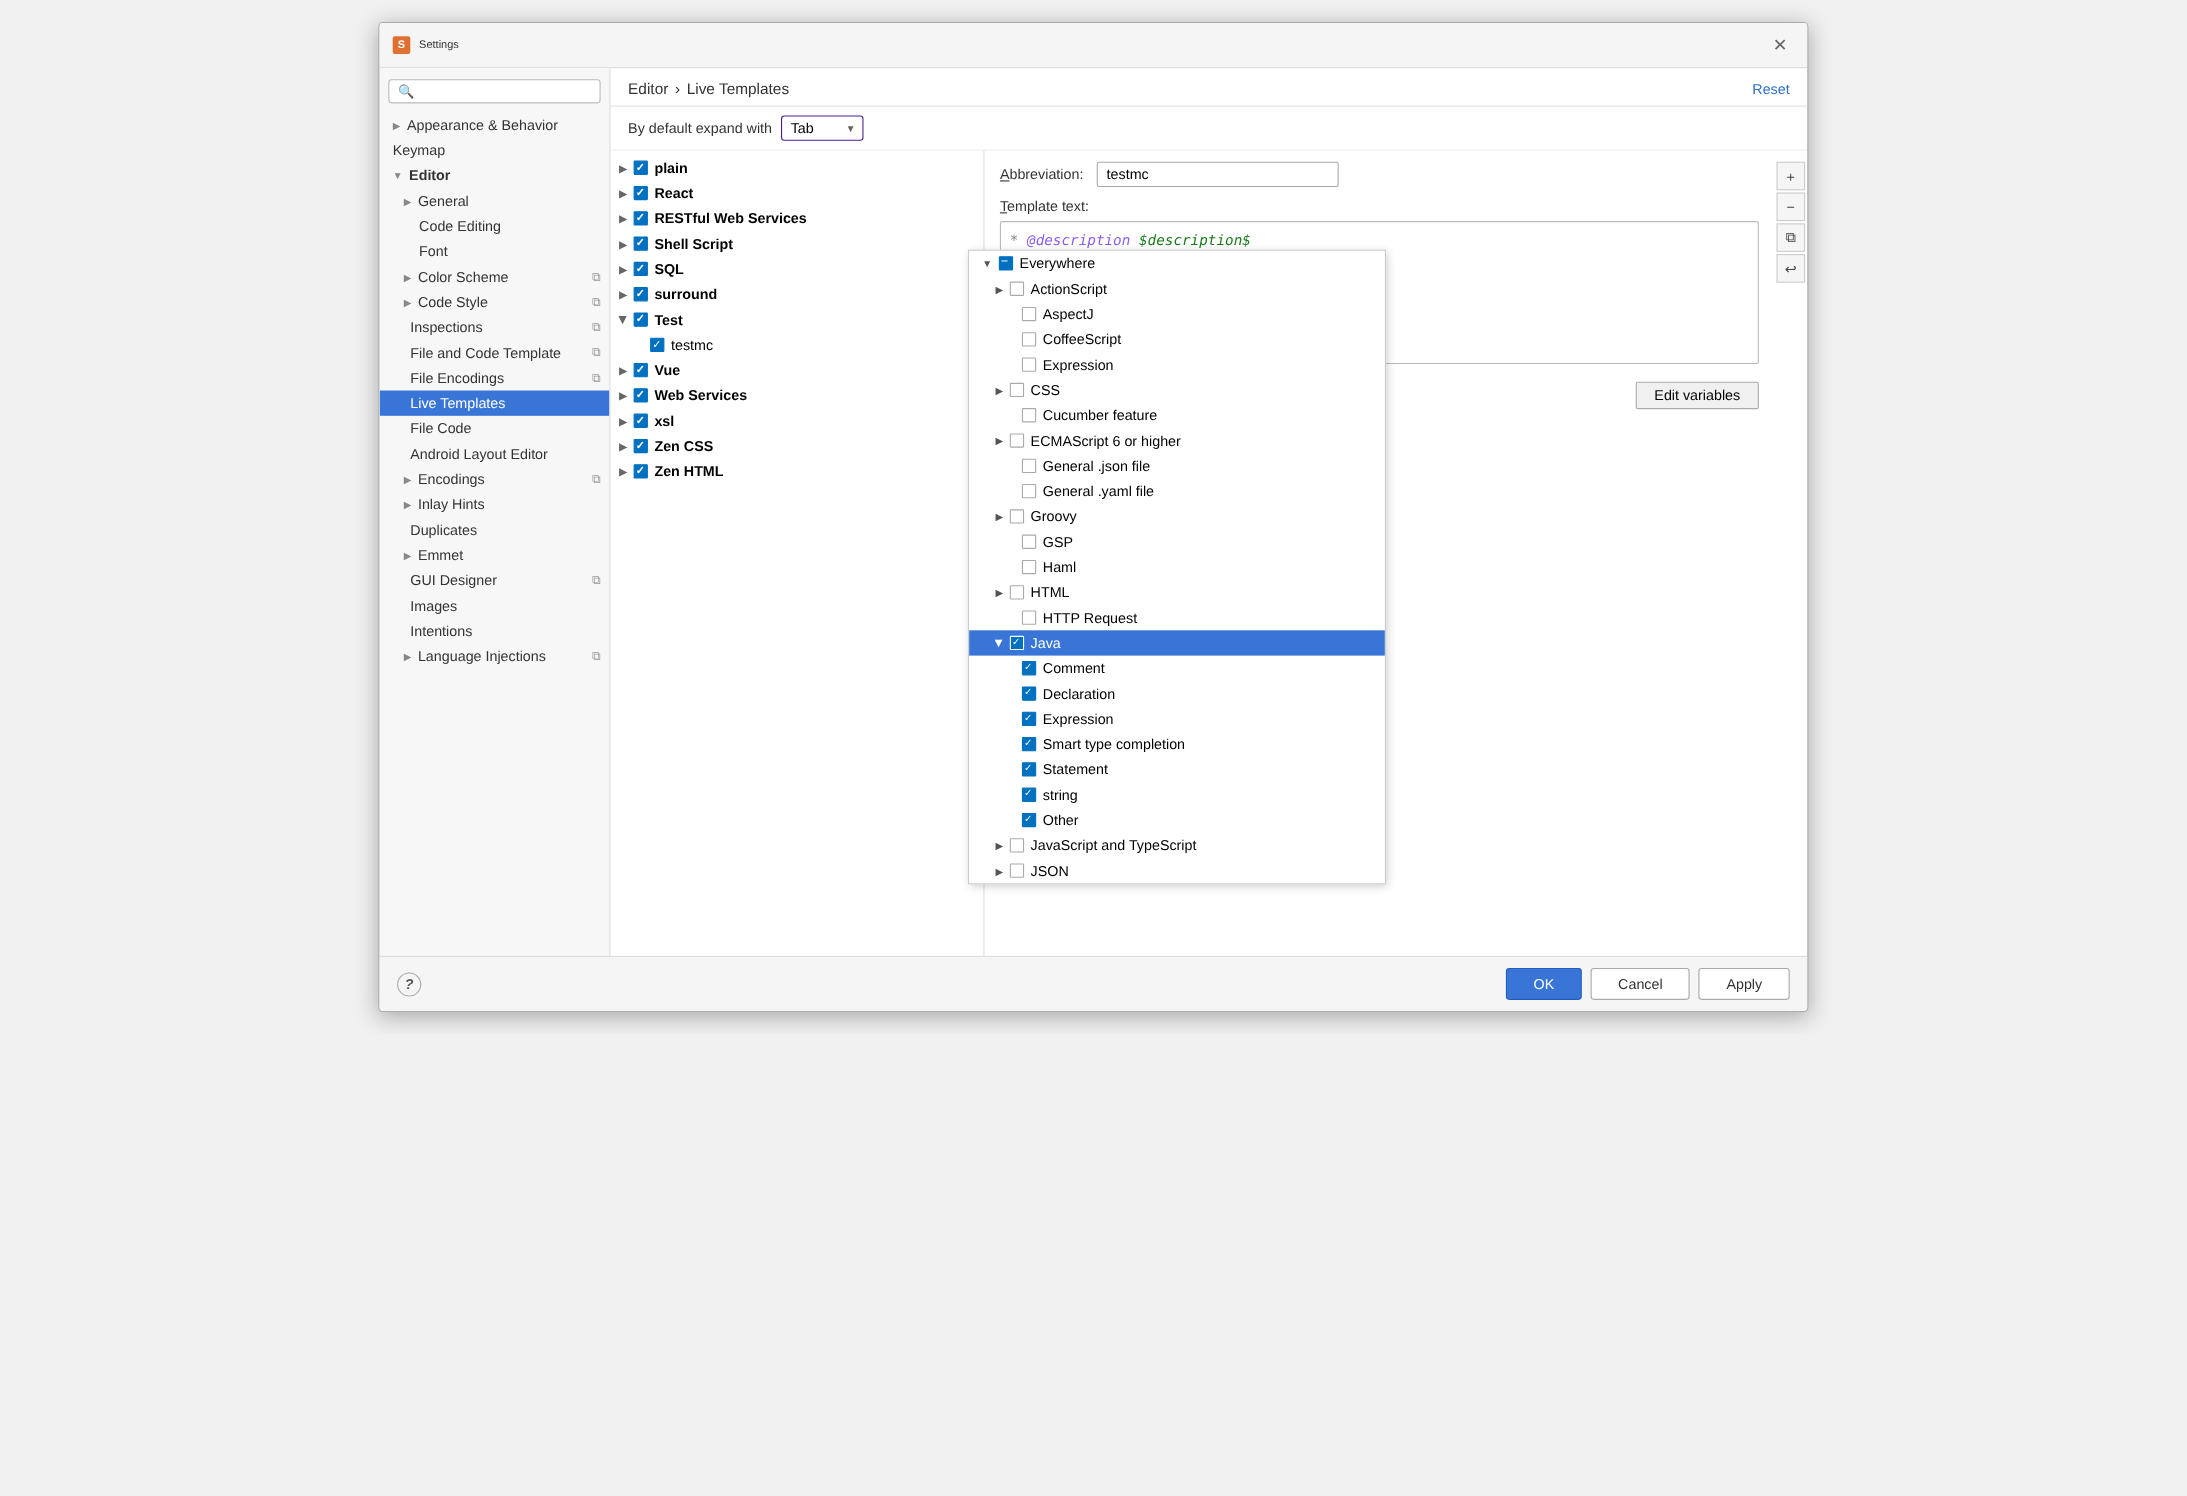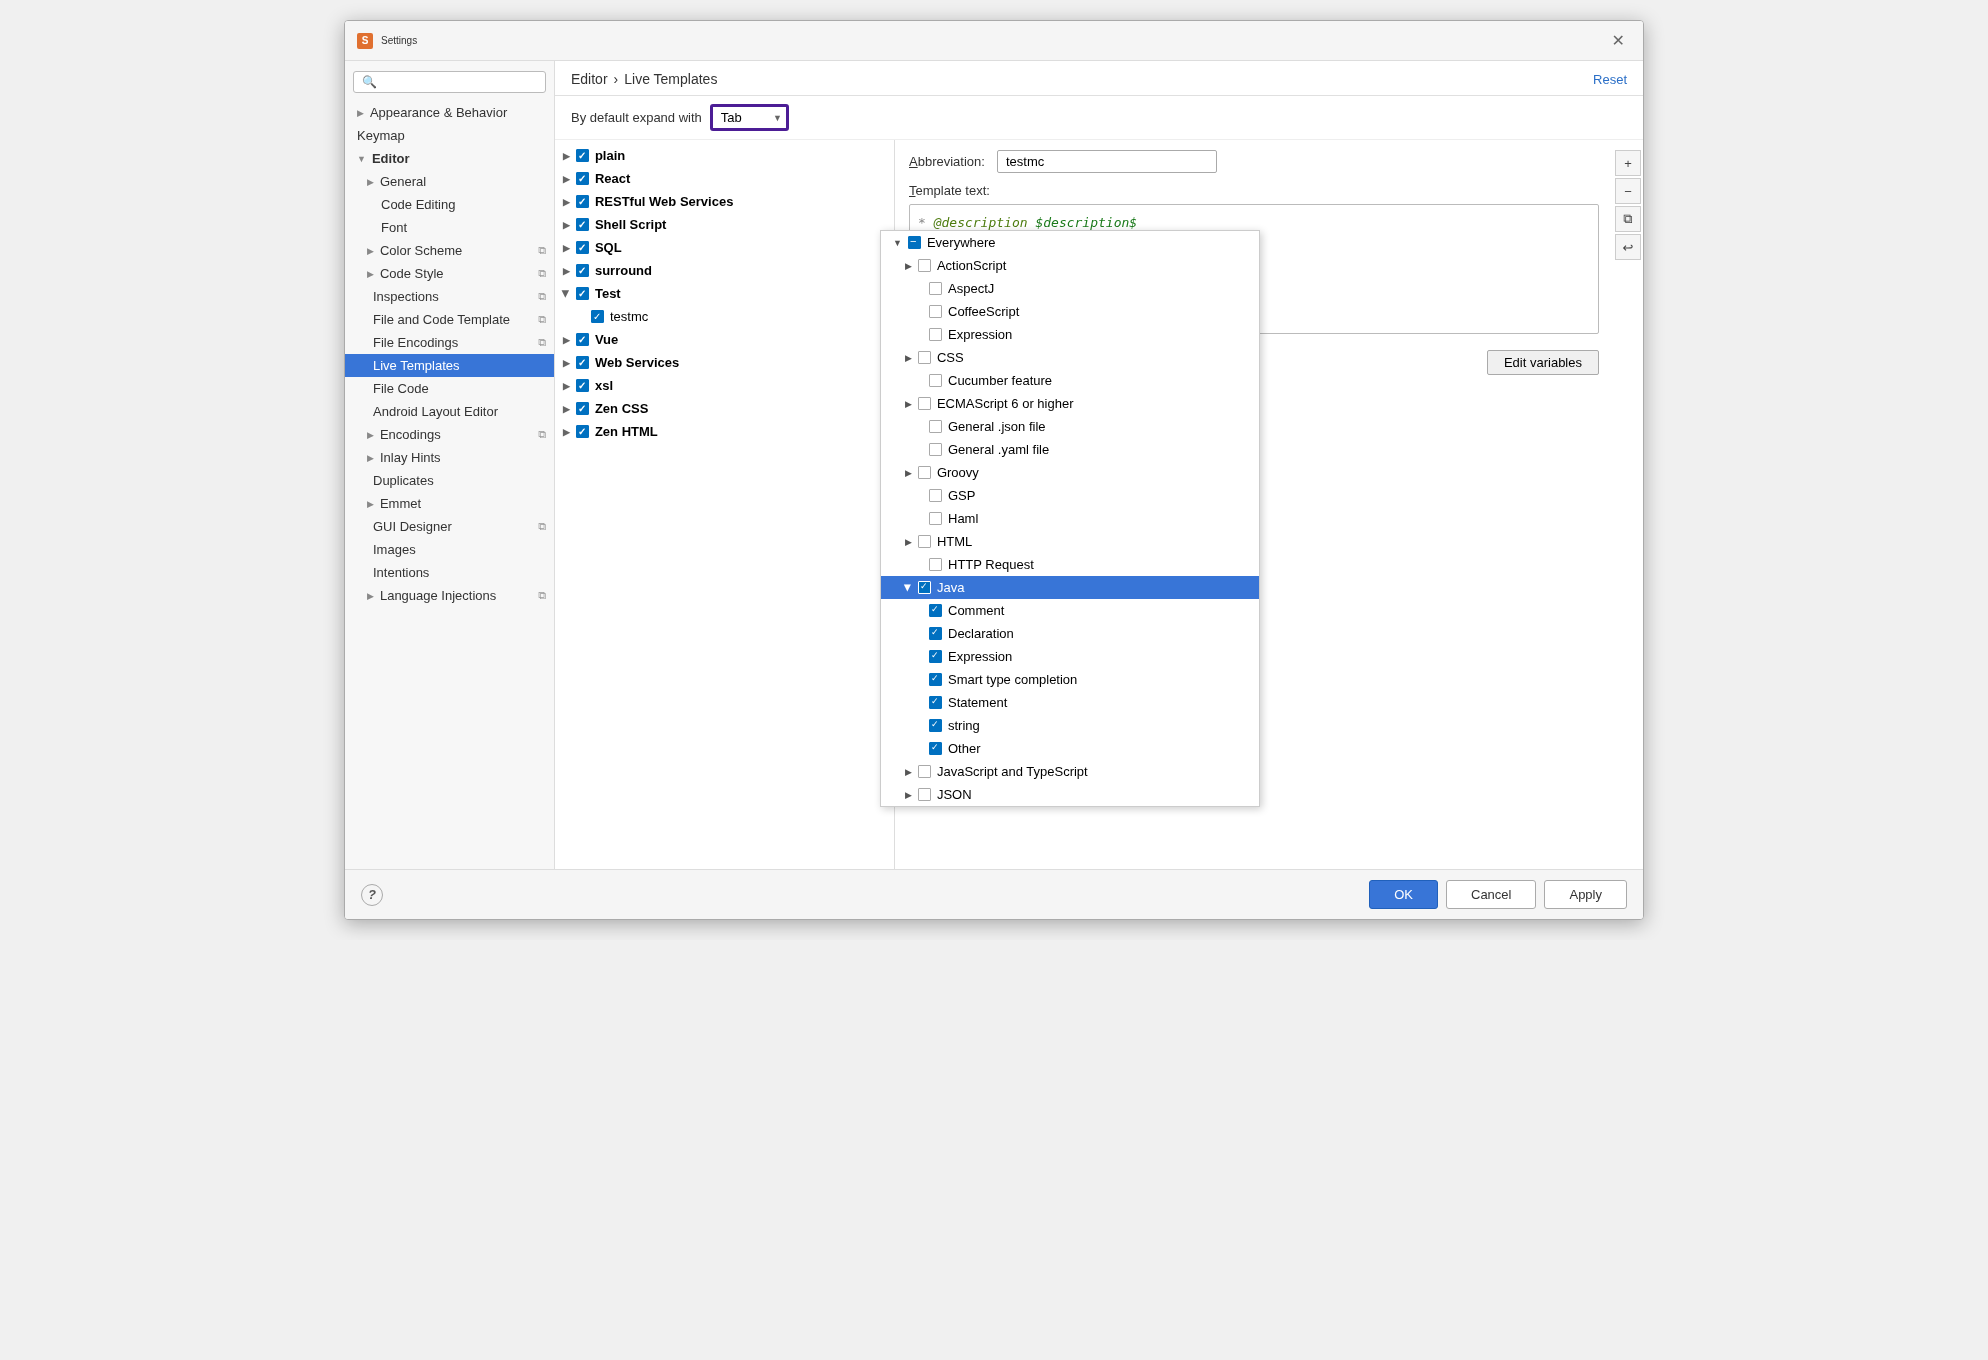--- a/index.html
+++ b/index.html
@@ -447,21 +447,21 @@
 
     .btn-default {
       background: white;
       color: #333;
       border: 1px solid #aaa;
     }
 
     .expand-select-wrapper { position: relative; display: inline-block; }
     .expand-select-wrapper select {
       padding: 3px 28px 3px 8px;
-      border: 3px solid #4c1d95;
+      border: 1px solid #4c1d95;
       border-radius: 3px;
       appearance: none;
       font-size: 13px;
       background: white;
       cursor: pointer;
     }
     .expand-select-wrapper::after {
       content: '▼';
       position: absolute;
       right: 7px; top: 50%;
@@ -748,21 +748,21 @@
               <u>A</u>bbreviation:
             </span>
             <input class="abbrev-input" type="text" value="testmc" style="">
           </div>
 
           <div class="template-text-label">
             <u>T</u>emplate text:
           </div>
           <div style="width: calc(100% - 30px); height: 130px; border: 1px solid #bbb; border-radius: 2px; font-family: monospace; font-size: 13px; padding: 8px; background: white; overflow: auto; margin-bottom: 8px;">
             <div class="template-code">
-              <span style="color:#888;"> * </span><span style="color:#4d7c0f; font-style:italic;">@description</span><span style="color:#1a7a1a; font-style:italic;"> $description$</span><br>
+              <span style="color:#888;"> * </span><span style="color:#8b5cf6; font-style:italic;">@description</span><span style="color:#1a7a1a; font-style:italic;"> $description$</span><br>
               <span style="color:#888;"> * </span><span style="color:#0033b3; font-style:italic;">@param</span><span style="color:#1a7a1a; font-style:italic;"> $params$</span><br>
               <span style="color:#888;"> * </span><span style="color:#0033b3; font-style:italic;">@return</span><span style="color:#1a7a1a; font-style:italic;"> $returns$</span><br>
               <span style="color:#888;"> **/</span>
             </div>
           </div>
 
           <button class="edit-vars-btn">Edit variables</button>
 
           <div class="options-section">
             <div class="options-title">Options</div>

